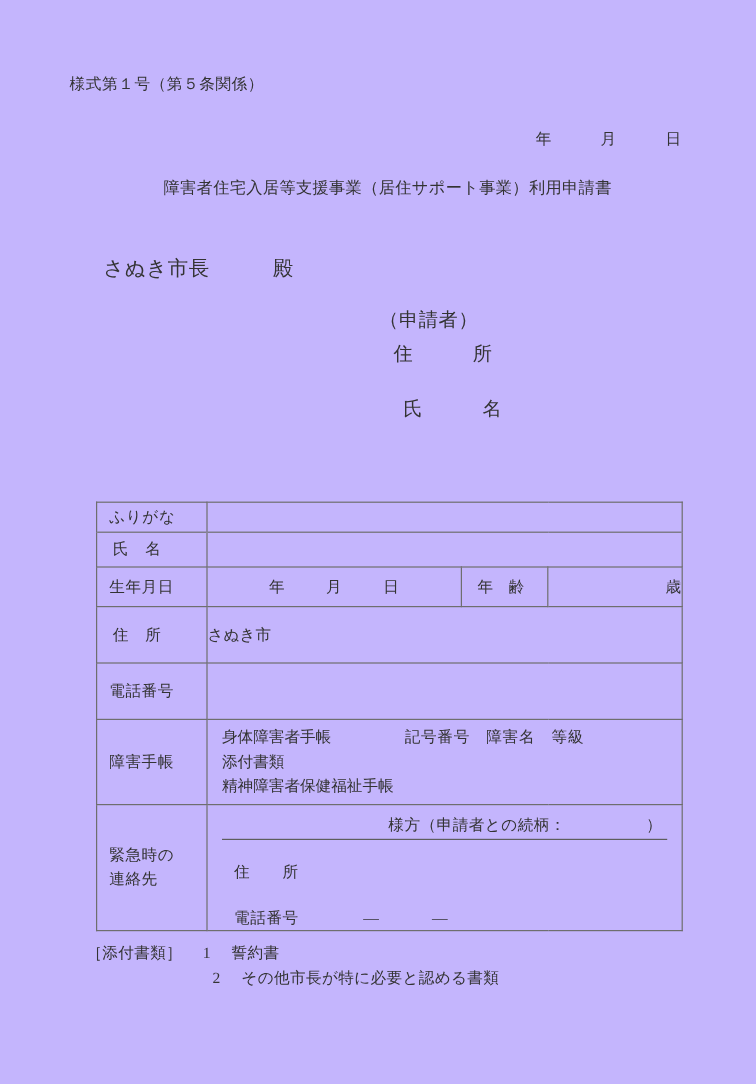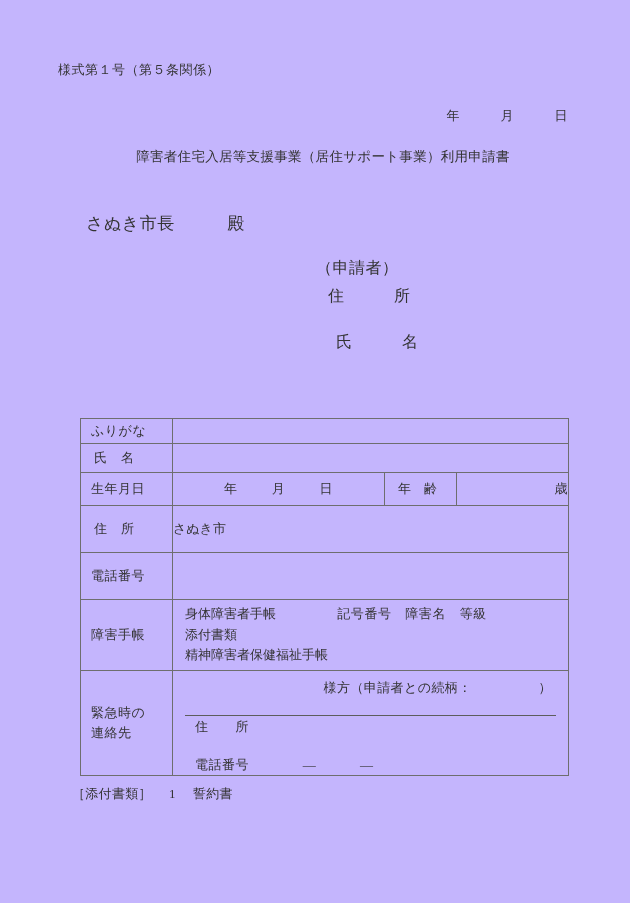--- a/index.html
+++ b/index.html
@@ -167,21 +167,21 @@
     height: 104px;
     padding: 0;
   }
   .emg-top {
     position: absolute;
     left: 12px;
     right: 12px;
     top: 7px;
     border-bottom: 1px solid #5d5d5d;
     text-align: right;
-    padding-bottom: 18px;
+    padding-bottom: 2px;
     padding-right: 4px;
     letter-spacing: 0.4px;
     white-space: nowrap;
   }
   .emg-addr {
     position: absolute;
     left: 22px;
     top: 46px;
     letter-spacing: 0.5px;
     white-space: nowrap;
@@ -320,15 +320,20 @@
       </tr>
     </tbody>
   </table>
 
   <div class="attachments">
     <div class="att-row">
       <span class="att-label">［添付書類］</span>
       <span class="att-num">1</span>
       <span>誓約書</span>
     </div>
+    <div class="att-row">
+      <span class="att-indent"></span>
+      <span class="att-num">2</span>
+      <span>その他市長が特に必要と認める書類</span>
+    </div>
   </div>
 
 </div>
 
 </body></html>

